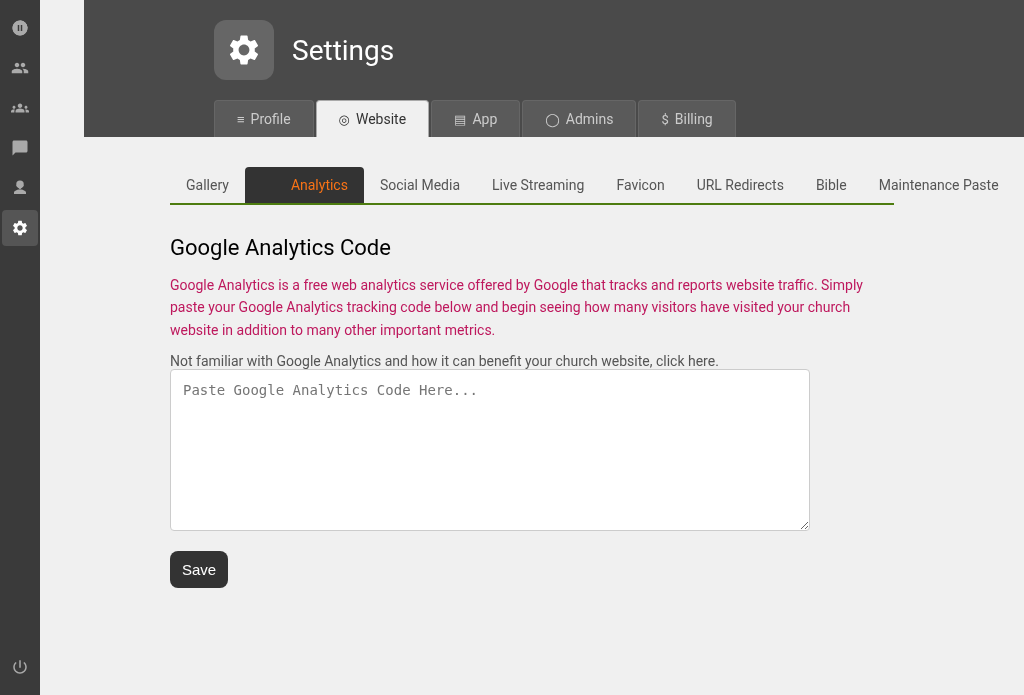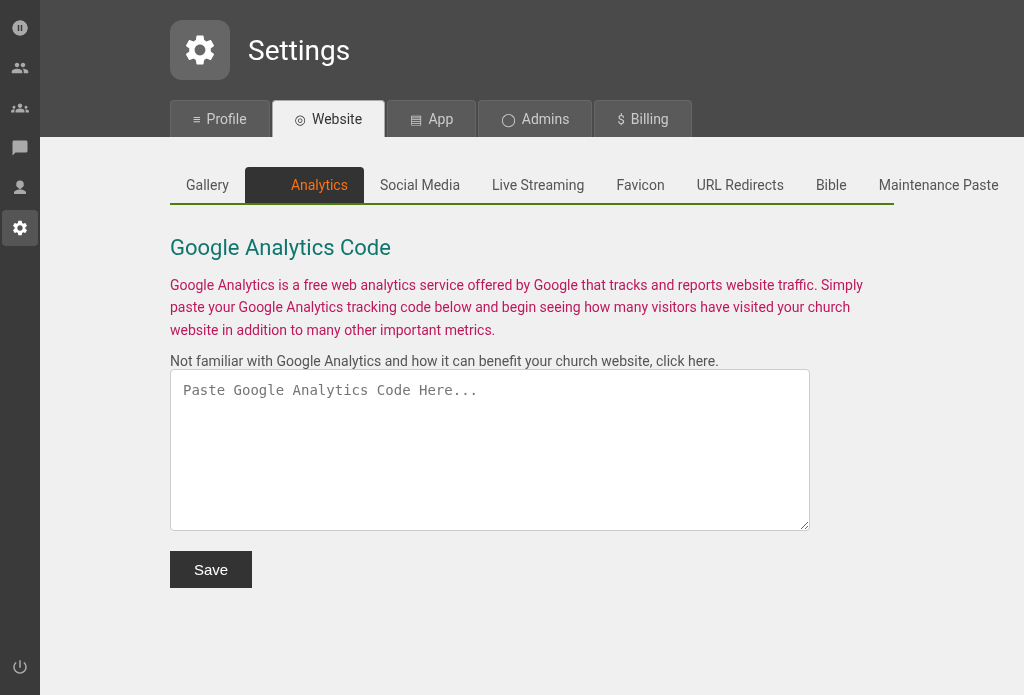--- a/index.html
+++ b/index.html
@@ -36,20 +36,21 @@
       flex-direction: column;
       overflow: hidden;
     }
 
     
     .top-header {
       background: #4a4a4a;
       padding: 20px 130px 0 130px;
       display: flex;
       flex-direction: column;
+      margin-left: 44px;
     }
 
     .settings-header {
       display: flex;
       align-items: center;
       gap: 18px;
       margin-bottom: 20px;
     }
 
     .settings-icon-box {
@@ -122,21 +123,21 @@
       background: #333;
       color: #f97316;
       border-radius: 4px 4px 0 0;
       padding-left: 46px;
     }
 
     
     .section-title {
       font-size: 22px;
       font-weight: 400;
-      color: #0f766e;
+      color: #000000;
       margin-bottom: 14px;
     }
     .section-desc {
       font-size: 14px;
       color: #be185d;
       line-height: 1.6;
       margin-bottom: 12px;
       max-width: 820px;
     }
     .section-link {
@@ -157,23 +158,23 @@
       background: #fff;
       display: block;
       margin-bottom: 20px;
     }
 
     
     .save-btn {
       background: #333;
       color: #fff;
       border: none;
-      padding: 10px 24px;
+      padding: 10px 12px;
       font-size: 15px;
-      border-radius: 0;
+      border-radius: 8px;
       cursor: pointer;
     }
   </style>
 </head>
 <body>
 
 <div class="sidebar">
   <div class="sidebar-item">
     <svg viewBox="0 0 24 24">
         <path d="M12 2C6.48 2 2 6.48 2 12s4.48 10 10 10 10-4.48 10-10S17.52 2 12 2zm-1 14H9V8h2v8zm4 0h-2V8h2v8z"></path>

